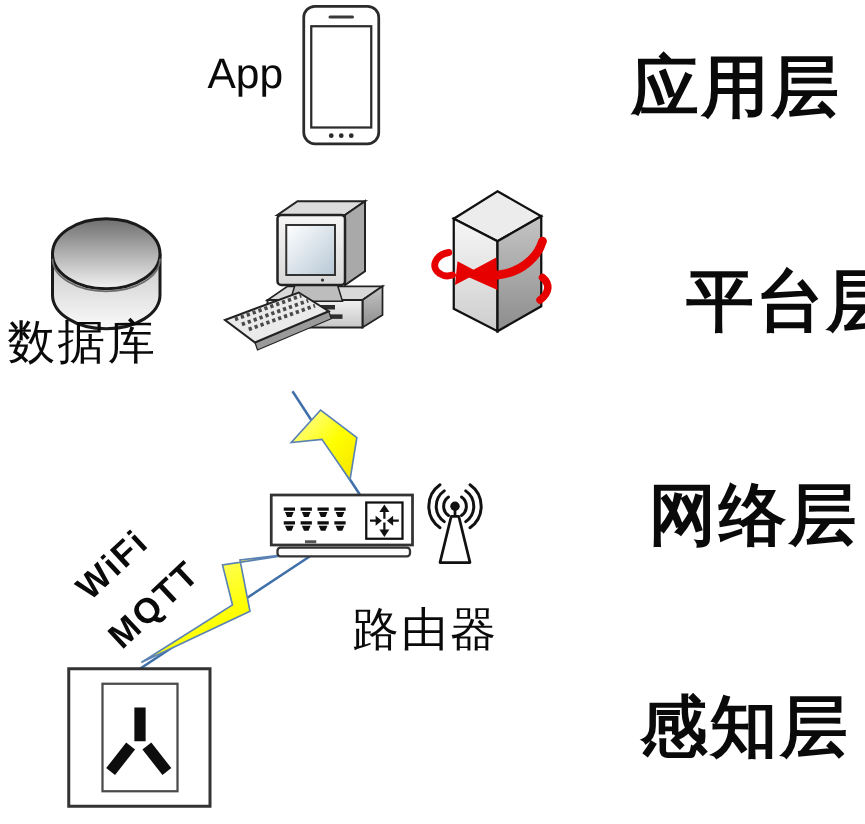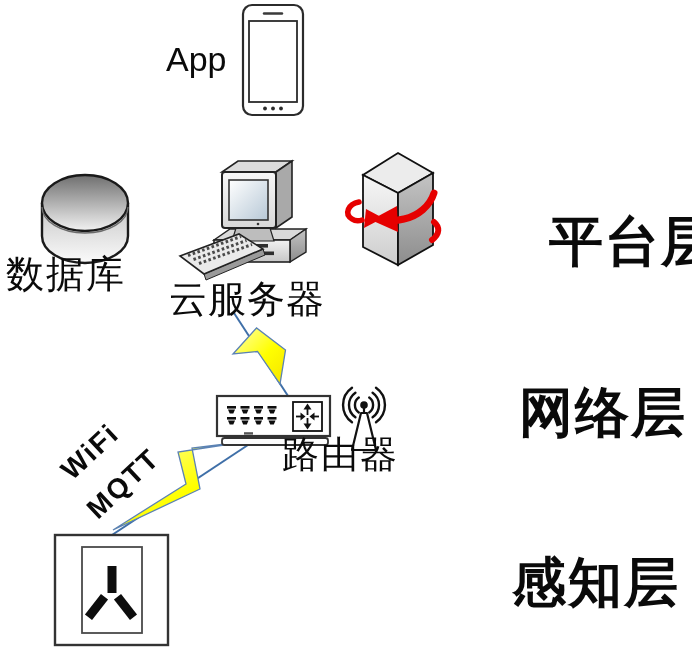--- a/index.html
+++ b/index.html
@@ -181,29 +181,29 @@
     <rect x="107.5" y="566" width="9" height="27" fill="#0d0d0d"></rect>
     <rect x="92" y="594" width="9" height="26" fill="#0d0d0d" transform="rotate(38 96.5 607)"></rect>
     <rect x="121" y="594" width="9" height="26" fill="#0d0d0d" transform="rotate(-38 125.5 607)"></rect>
   </g>
 </svg>
 
 <div class="lbl app-lbl" style="left:166px;top:42px;">App</div>
 
 <div class="lbl node-lbl-cjk" style="left:6px;top:255px;letter-spacing:2px;">数据库</div>
 
-<div class="lbl node-lbl-cjk" style="left:169px;top:280px;letter-spacing:1px;">云服务器</div>
-
-
-<div class="lbl router-lbl" style="left:282px;top:436px;text-align:center;">路由器</div>
+
+
+<div class="lbl router-lbl" style="left:282px;top:485px;text-align:center;">路由器</div>
 
 <div class="lbl proto-lbl" style="left:48px;top:437px;width:84px;">WiFi</div>
 
 <div class="lbl proto-lbl" style="left:80px;top:470px;width:84px;">MQTT</div>
 
+<div class="lbl layer-lbl" style="left:505px;top:42px;">应用层</div>
 
 <div class="lbl layer-lbl" style="left:505px;top:213px;margin-left:44px;">平台层</div>
 
 <div class="lbl layer-lbl" style="left:519px;top:384px;">网络层</div>
 
 <div class="lbl layer-lbl" style="left:512px;top:554px;">感知层</div>
 
 </div>
 
 </body></html>

